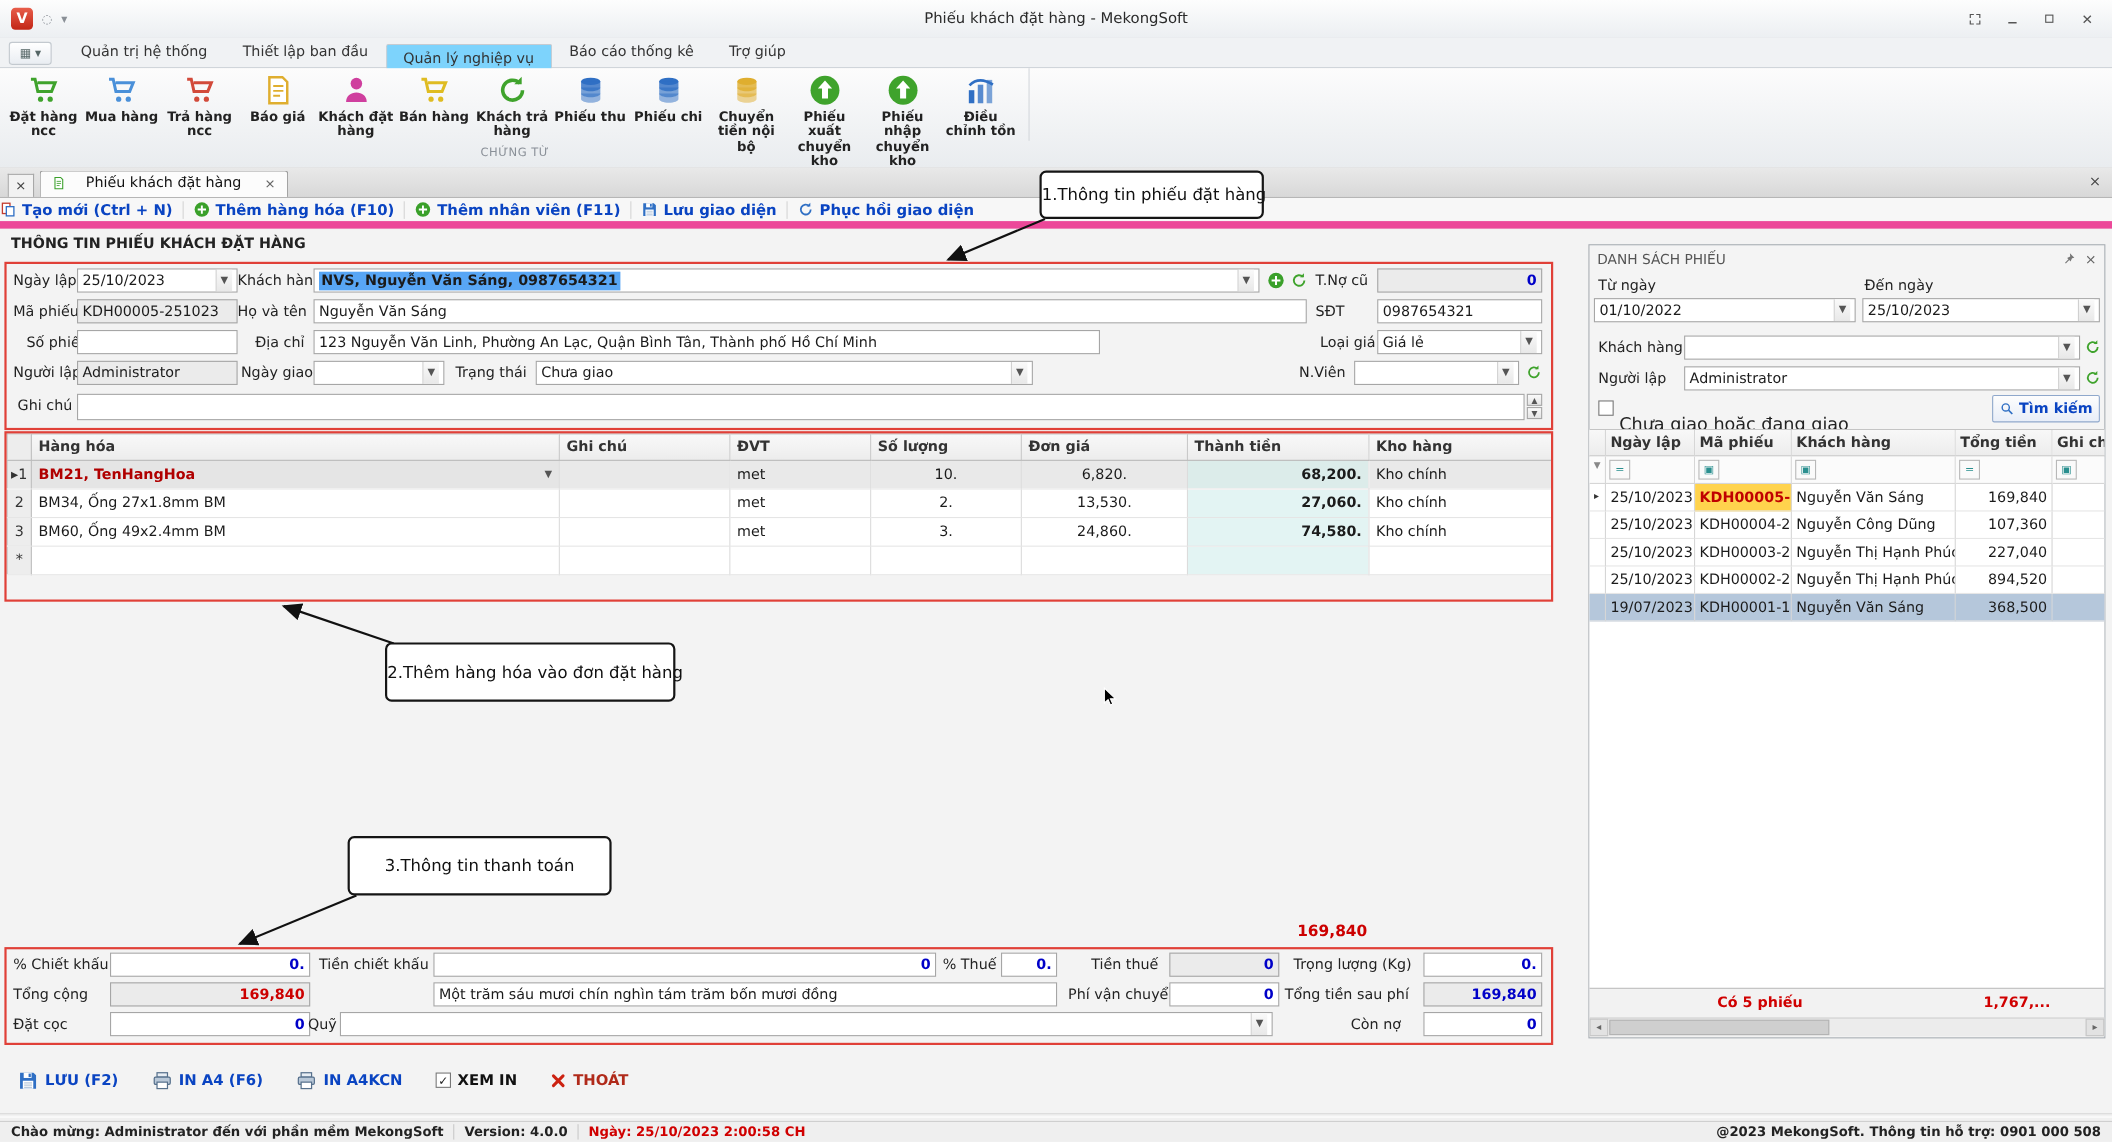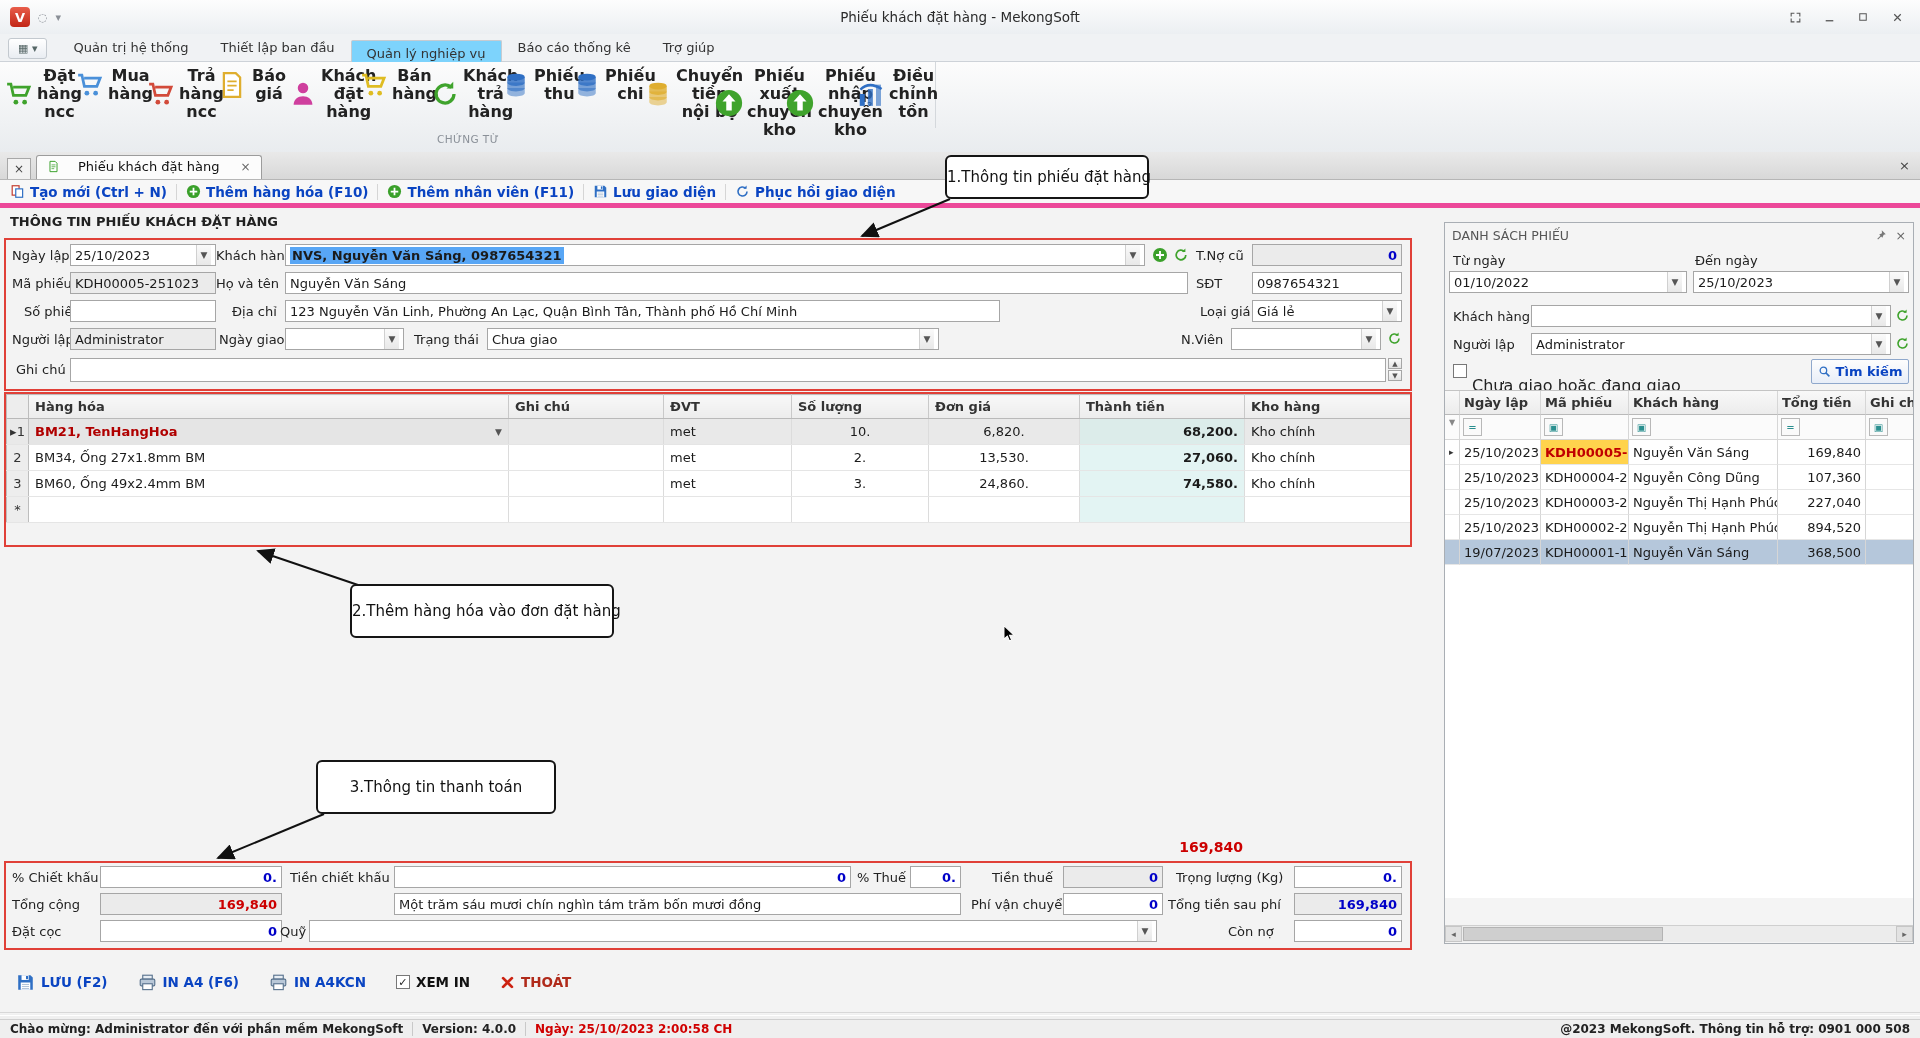--- a/index.html
+++ b/index.html
@@ -25,40 +25,40 @@
   .menu-btn{display:flex;align-items:center;gap:4px;border:1px solid #c3c9cf;background:linear-gradient(#fff,#e9edf2);
             border-radius:3px;padding:3px 9px;margin:0 10px 2px 0;color:#566;font-size:11px}
   .rtab{padding:5px 15px 6px;font-size:13px;color:#333;border:1px solid transparent;border-bottom:none;white-space:nowrap}
   .rtab.active{background:#7dd3fc;border-color:#c6cbd1;border-radius:2px 2px 0 0;position:relative;top:6px}
 
   
   #toolbar{left:0;top:62px;width:1920px;height:90px;background:linear-gradient(#fcfcfc,#e9ecef);
            border-bottom:1px solid #c6cbd1}
   #tools{display:flex;align-items:flex-start;padding:4px 2px 0 4px;width:936px;height:66px;
          border-right:1px solid #d4d8dc;box-sizing:border-box}
-  .tool{width:71px;display:flex;flex-direction:row;align-items:center;gap:3px;text-align:center;
-        font-size:16px;line-height:1.12;color:#222;padding-top:1px;font-weight:bold}
+  .tool{width:71px;display:flex;flex-direction:column;align-items:center;gap:3px;text-align:center;
+        font-size:12px;line-height:1.12;color:#222;padding-top:1px;font-weight:bold}
   #grouplabel{position:absolute;left:0;top:71px;width:936px;text-align:center;font-size:10.5px;
               color:#8a9098;letter-spacing:.4px}
   .tc-green{color:#3fa32c}.tc-blue{color:#4a90d9}.tc-red{color:#d24a3a}.tc-gold{color:#dfae2f}
   .tc-magenta{color:#cf3f9e}.tc-yellow{color:#dfbc22}.tc-navy{color:#2f6fc4}
 
   
   #doctabs{left:0;top:152px;width:1920px;height:28px;background:linear-gradient(#e9e9e9,#d8d8d8);
            border-bottom:1px solid #b6b6b6;display:flex;align-items:flex-end;box-sizing:border-box}
   .tabclose{width:22px;height:20px;margin:0 5px 0 7px;border:1px solid #a8a8a8;border-bottom:none;
             background:#f2f2f2;display:grid;place-items:center;font-size:12px;color:#444}
   .dtab{display:flex;align-items:center;gap:18px;background:#fcfcfc;border:1px solid #9c9c9c;border-bottom:none;
         padding:3px 10px 5px;font-size:13px;color:#111;border-radius:3px 3px 0 0}
   .dtab .x{color:#666;font-size:12px;margin-left:3px}
   .rightx{position:absolute;right:10px;top:6px;color:#444;font-size:13px}
 
   
-  #actionbar{left:0;top:180px;width:1920px;height:28px;background:#f7f7f7;border-bottom:5px solid #ec4899;
-             display:flex;align-items:center;gap:9px;padding-left:10px;box-sizing:border-box}
+  #actionbar{left:0;top:180px;width:1920px;height:28px;background:#f7f7f7;border-bottom:7px solid #ec4899;
+             display:flex;align-items:center;gap:9px;box-sizing:border-box}
   .act{display:flex;align-items:center;gap:5px;font-weight:bold;font-size:13.5px;color:#0a44c2;white-space:nowrap}
   .vsep{width:1px;height:16px;background:#d5d5d5}
 
   
   #content{left:0;top:208px;width:1920px;height:806px;background:#f3f3f3}
   .sectitle{font-weight:bold;font-size:13px;color:#222}
   .redbox{position:absolute;border:2px solid #e04038;pointer-events:none;z-index:5;box-sizing:border-box}
   .lab{position:absolute;font-size:13px;color:#222;white-space:nowrap}
   .fld{position:absolute;height:22px;background:#fff;border:1px solid #a6a6a6;box-sizing:border-box;
        display:flex;align-items:center;padding:0 4px;font-size:13px;overflow:hidden;white-space:nowrap}
@@ -746,20 +746,24 @@
     <div class="prow pdrow selected">
       <div class="pc" style="width:15px"></div>
       <div class="pc" style="width:81px">19/07/2023</div>
       <div class="pc" style="width:88px">KDH00001-1...</div>
       <div class="pc" style="width:149px">Nguyễn Văn Sáng</div>
       <div class="pc r" style="width:88px">368,500</div>
       <div class="pc" style="width:47px;border-right:none"></div>
     </div>
   </div>
 
+  <div class="pfoot">
+    <div style="position:absolute;left:95px;top:5px;width:120px;text-align:center;color:#d00000;font-weight:bold">Có 5 phiếu</div>
+    <div style="position:absolute;left:333px;top:5px;width:86px;text-align:right;color:#d00000;font-weight:bold">1,767,...</div>
+  </div>
   <div class="pscroll">
     <span class="sbtn" style="left:0">◂</span>
     <span class="sthumb"></span>
     <span class="sbtn" style="right:0">▸</span>
   </div>
 </div>
 
 <div class="callout" style="left:945px;top:155px;width:204px;height:44px">1.Thông tin phiếu đặt hàng</div>
 <div class="callout" style="left:350px;top:584px;width:264px;height:54px">2.Thêm hàng hóa vào đơn đặt hàng</div>
 <div class="callout" style="left:316px;top:760px;width:240px;height:54px">3.Thông tin thanh toán</div>

